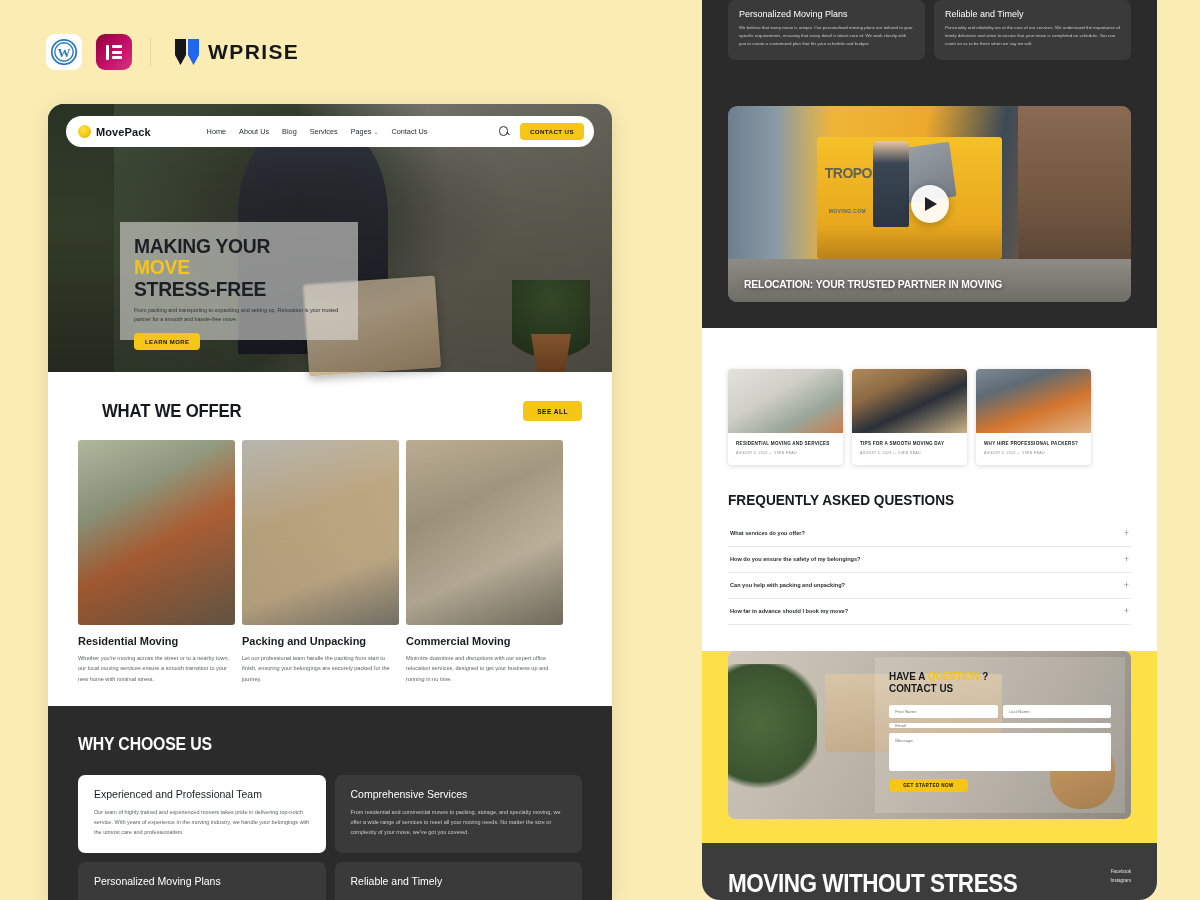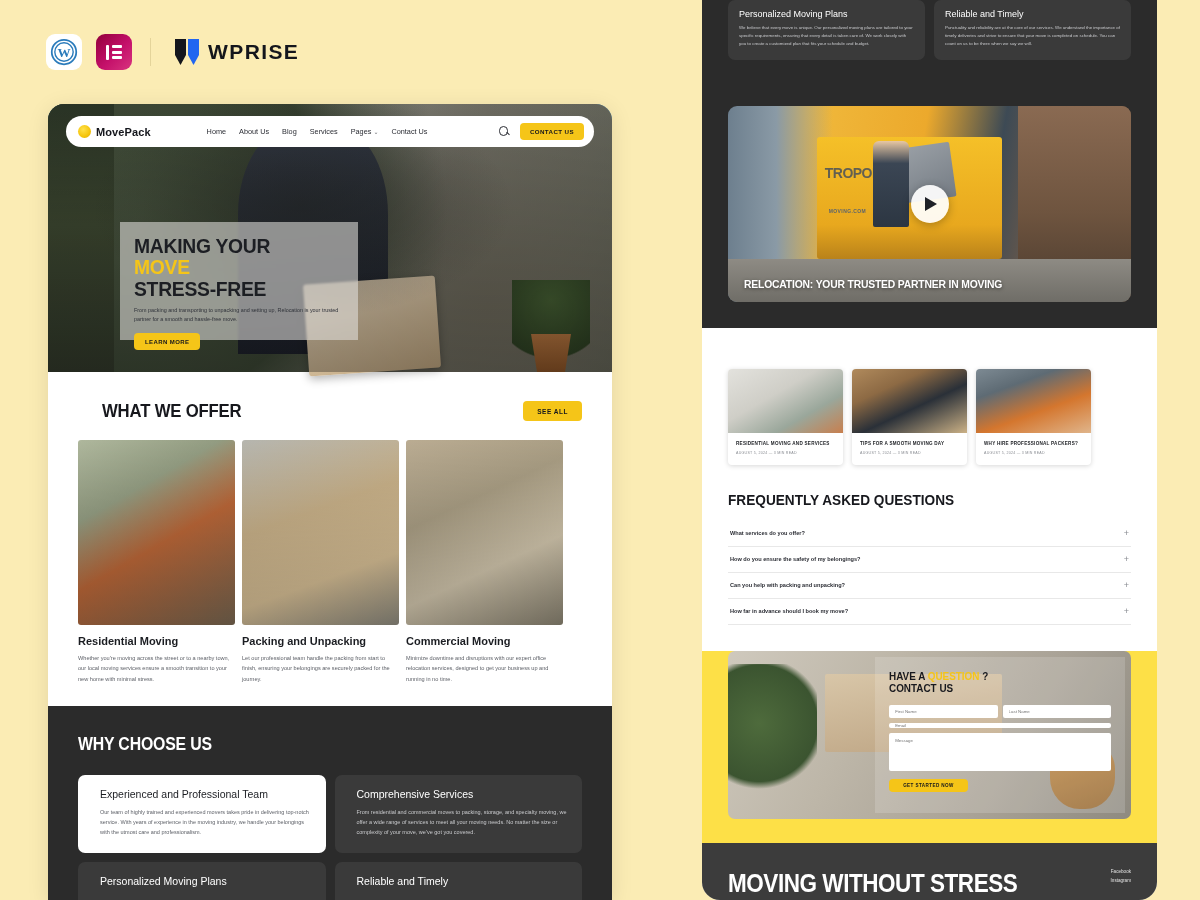--- a/index.html
+++ b/index.html
@@ -170,21 +170,21 @@
   .offer-name { margin-top:10px; font-size:11px; font-weight:700; color:#1b1d22; }
   .offer-desc { margin-top:6px; font-size:5.6px; line-height:1.85; color:#5e6168; }
 
   
   .why { background:#2b2b2b; padding: 28px 30px 0 30px; }
   .why-title {
     font-size:18px; font-weight:900; color:#fff; letter-spacing:-.2px;
     transform: scaleX(.88); transform-origin:left center;
   }
   .why-grid { display:grid; grid-template-columns:1fr 1fr; gap:9px; margin-top:20px; }
-  .why-card { border-radius:7px; padding:13px 14px 15px 22px; min-height:60px; }
+  .why-card { border-radius:7px; padding:13px 14px 15px 16px; min-height:60px; }
   .why-card.light { background:#fff; }
   .why-card.dark { background:#3a3a3a; }
   .why-card.light .wc-title { color:#1b1d22; }
   .why-card.light .wc-desc { color:#5e6168; }
   .wc-title { font-size:10.5px; font-weight:400; color:#fff; }
   .wc-desc { margin-top:7px; font-size:5.5px; line-height:1.85; color:#c9cacd; }
 
   
   .right-panel {
     position:absolute; left:702px; top:0;

